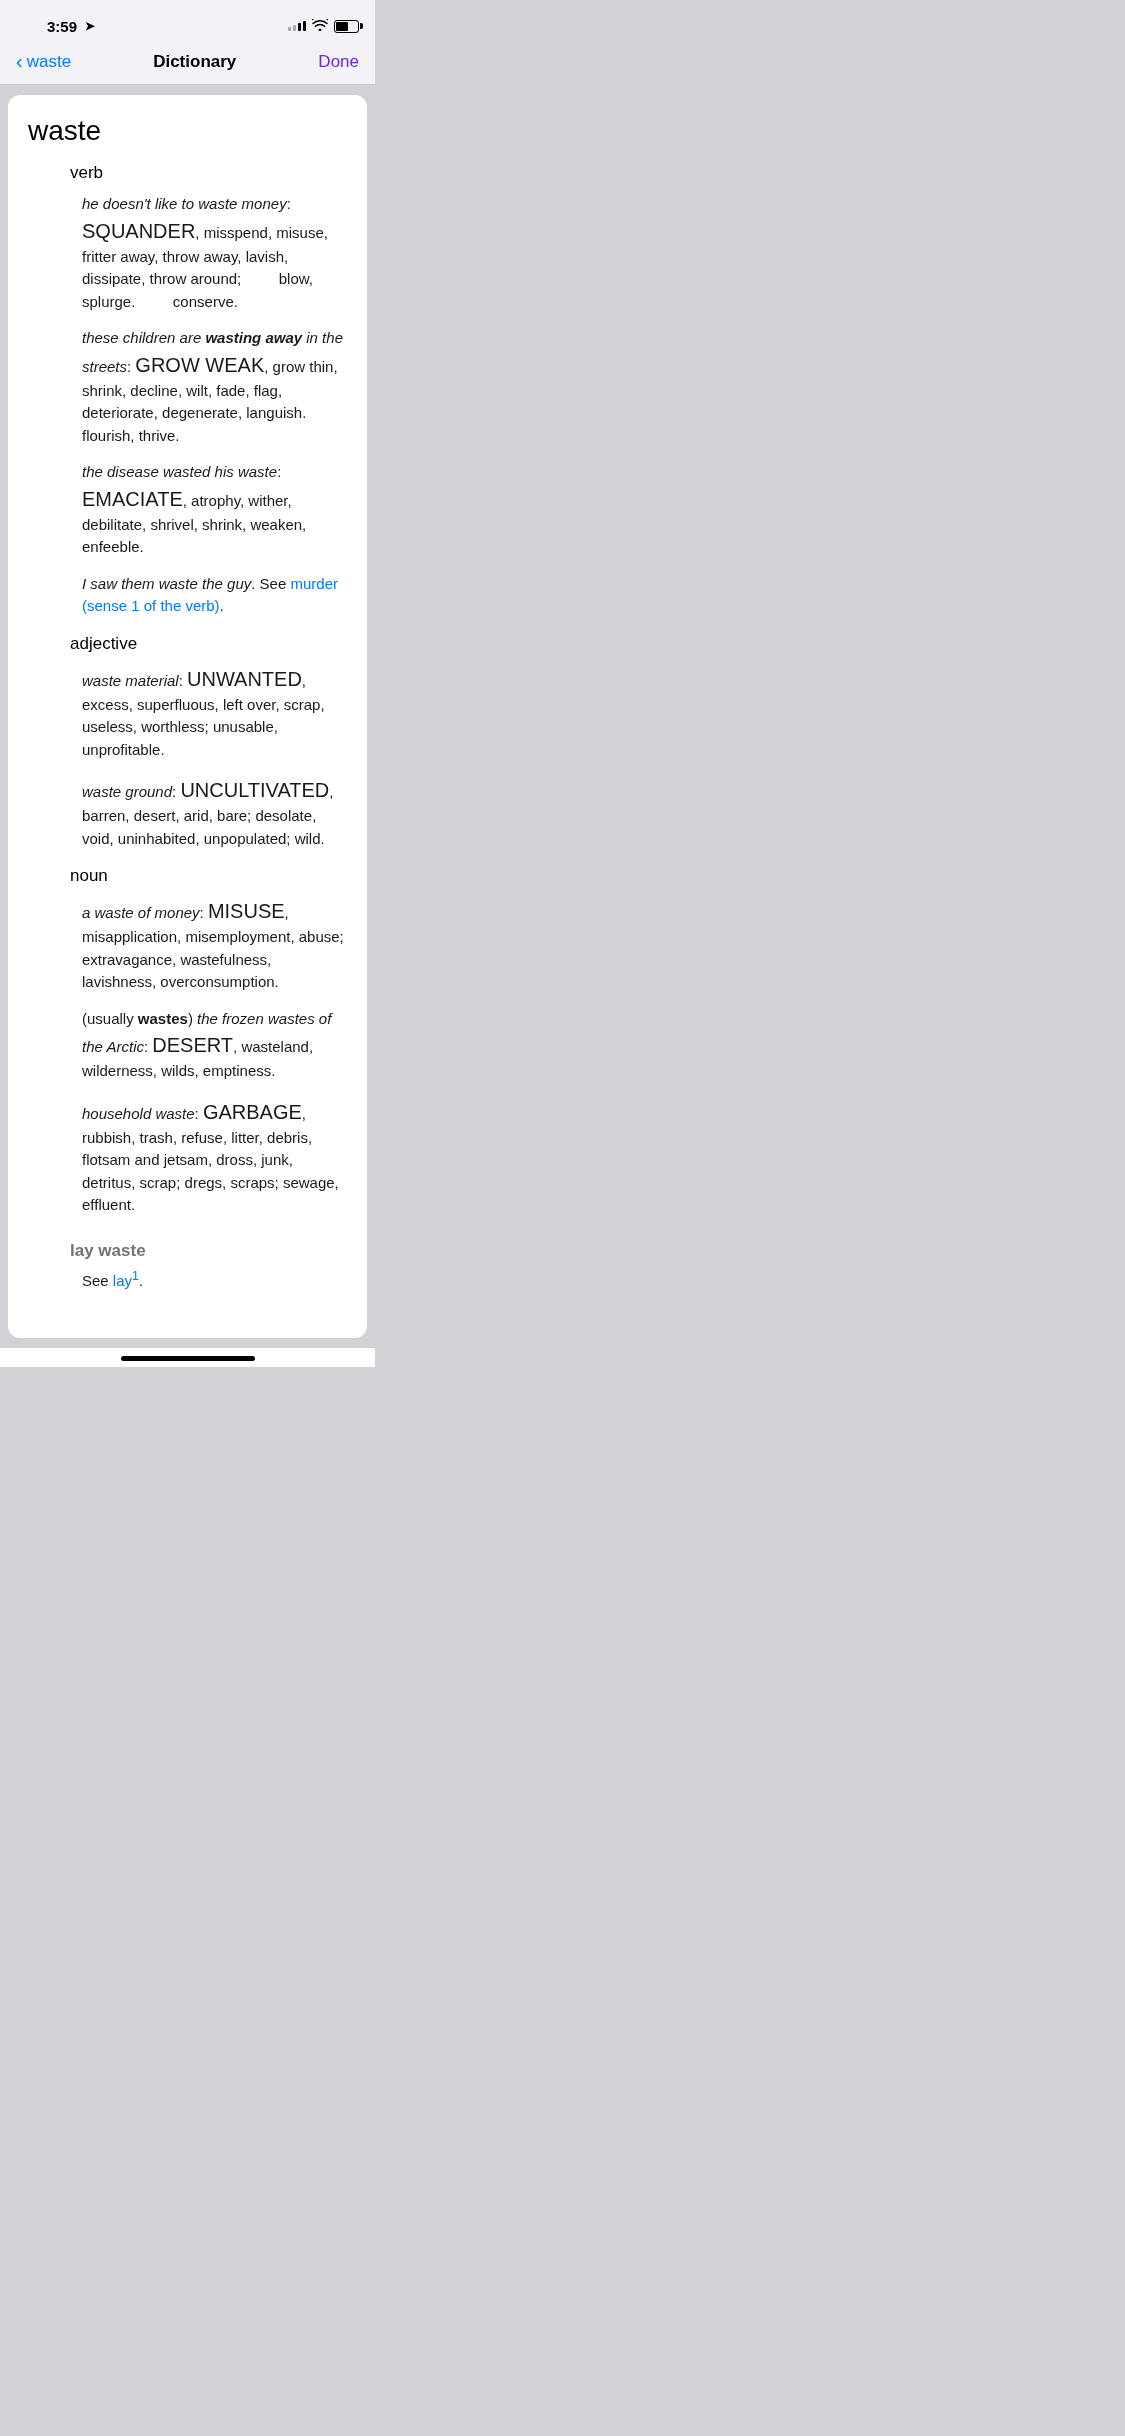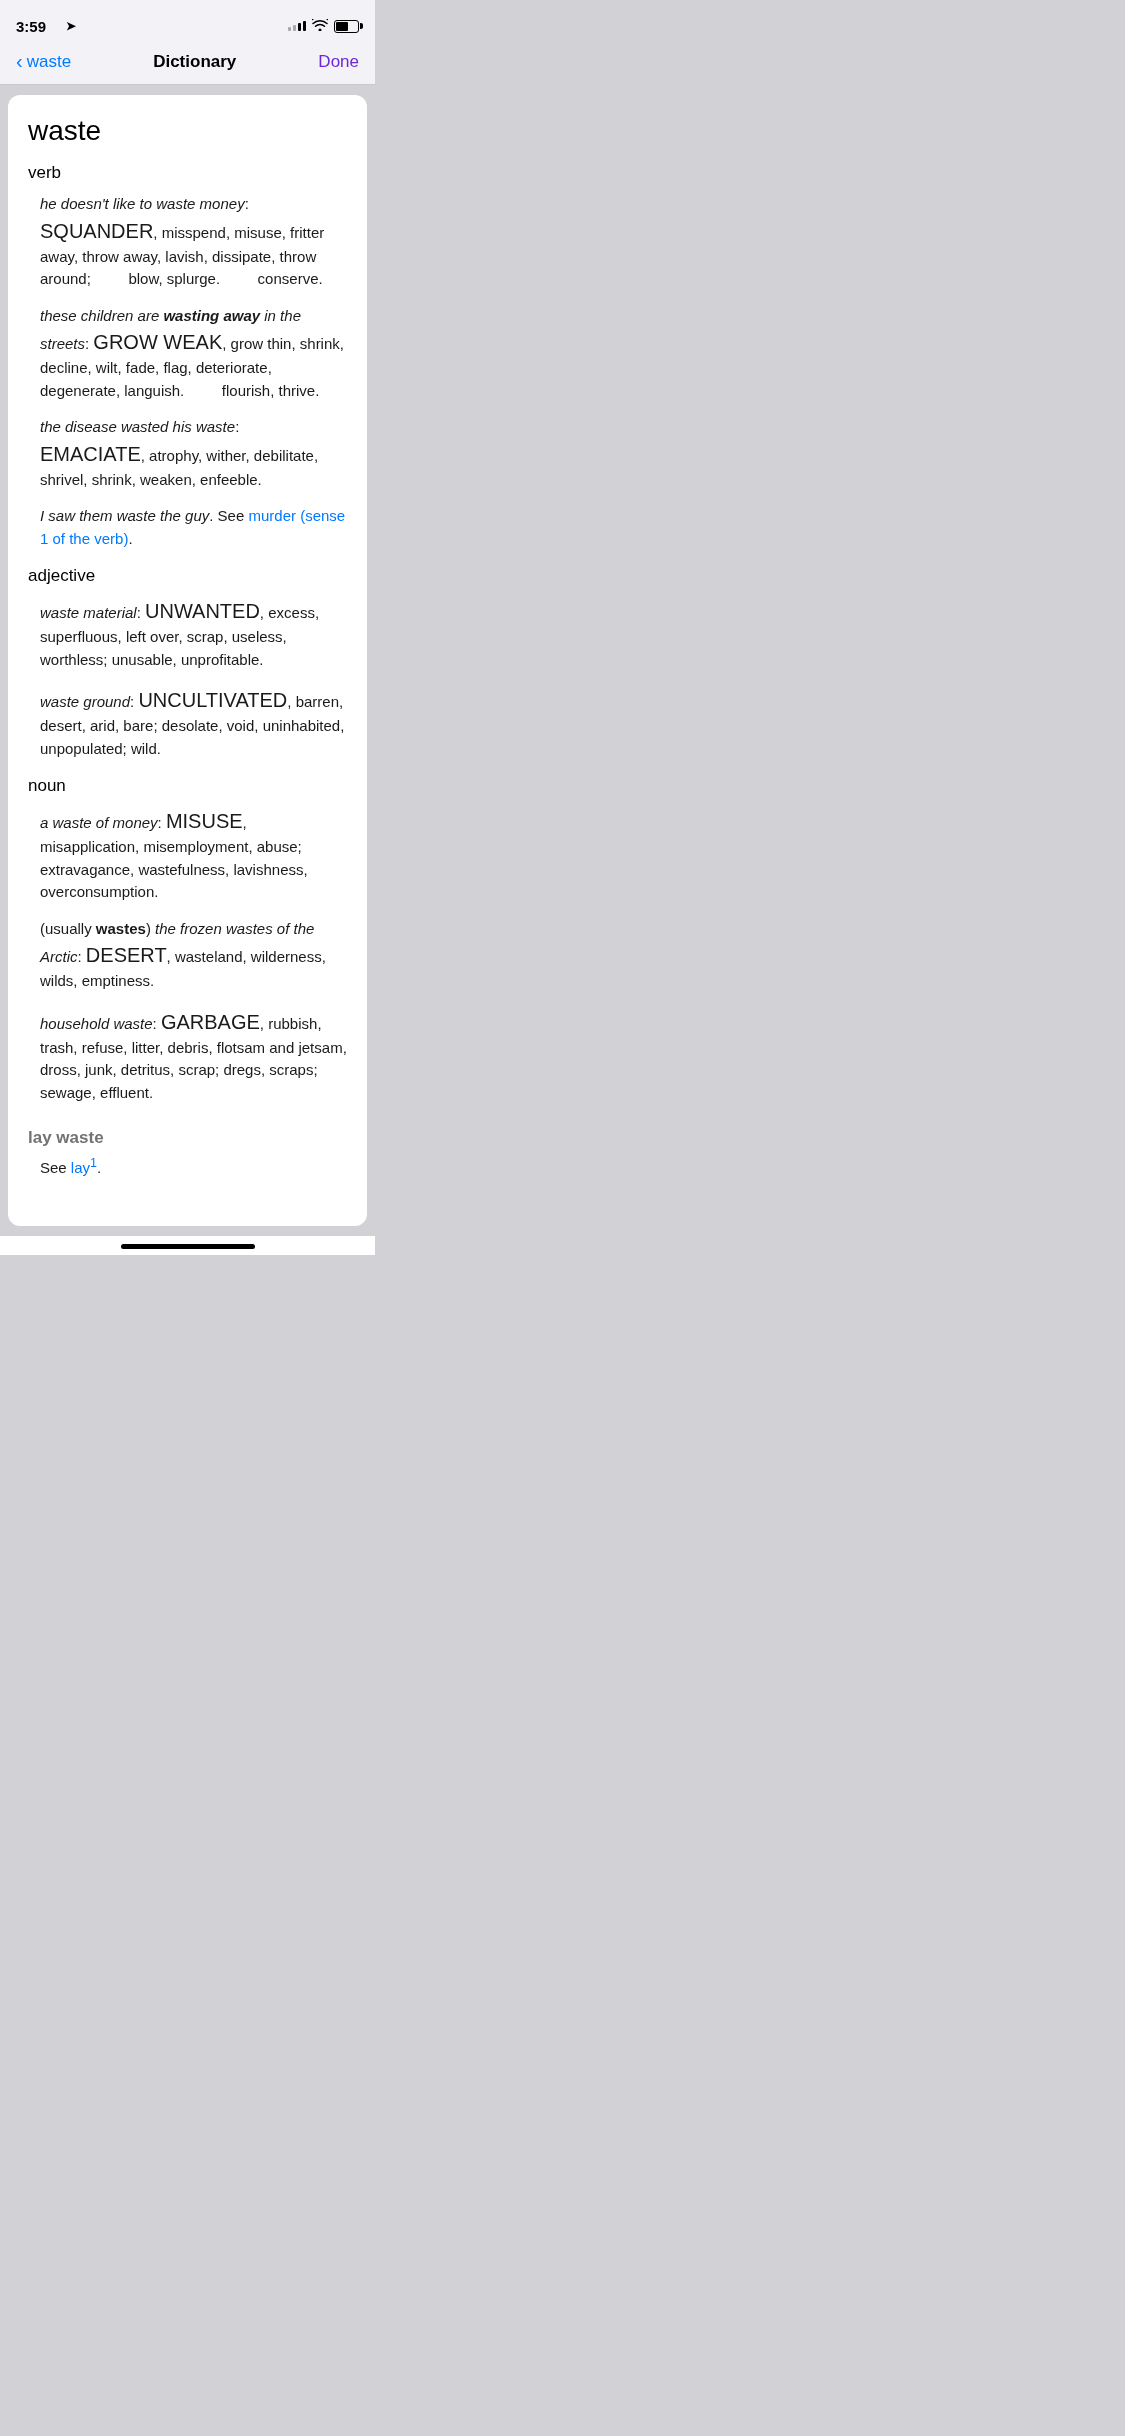--- a/index.html
+++ b/index.html
@@ -21,21 +21,22 @@
       align-items: center;
       padding: 14px 16px 6px 16px;
       height: 44px;
     }
     .status-time {
       font-size: 15px;
       font-weight: 600;
       color: #000;
       display: flex;
       align-items: center;
-      gap: 20px;
+      gap: 8px;
+      margin-left: 31px;
     }
     .status-icons {
       display: flex;
       align-items: center;
       gap: 6px;
     }
     .signal-bars {
       display: flex;
       align-items: flex-end;
       gap: 2px;
@@ -132,20 +133,21 @@
     .word-title {
       font-size: 28px;
       font-weight: 400;
       color: #000;
       margin-bottom: 16px;
     }
 
     
     .pos-section {
       margin-bottom: 16px;
+      margin-left: 42px;
     }
 
     .pos-label {
       font-size: 17px;
       font-weight: 400;
       color: #000;
       margin-bottom: 10px;
     }
 
     .definitions {

